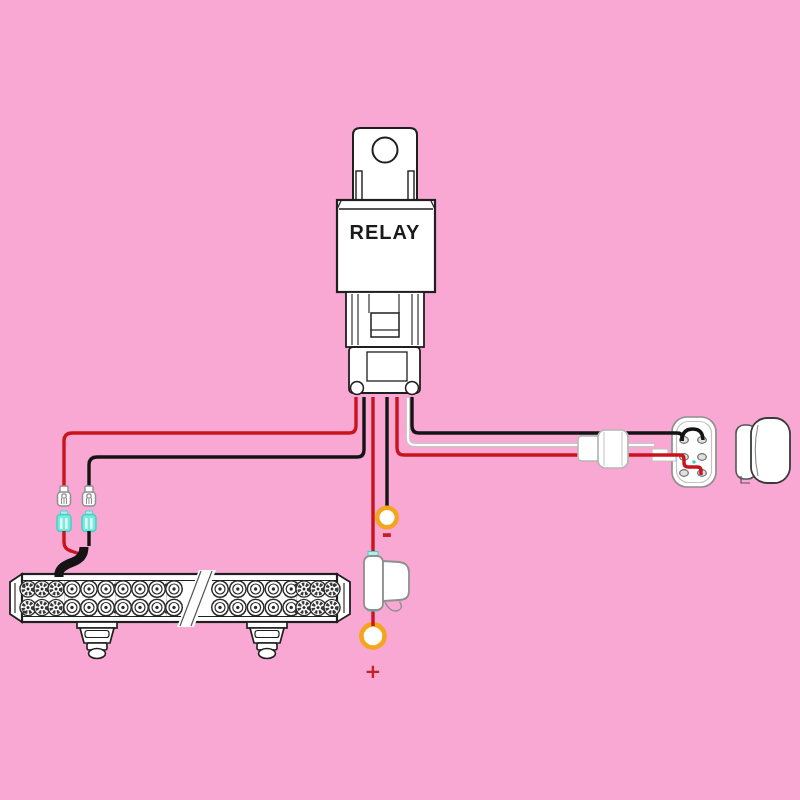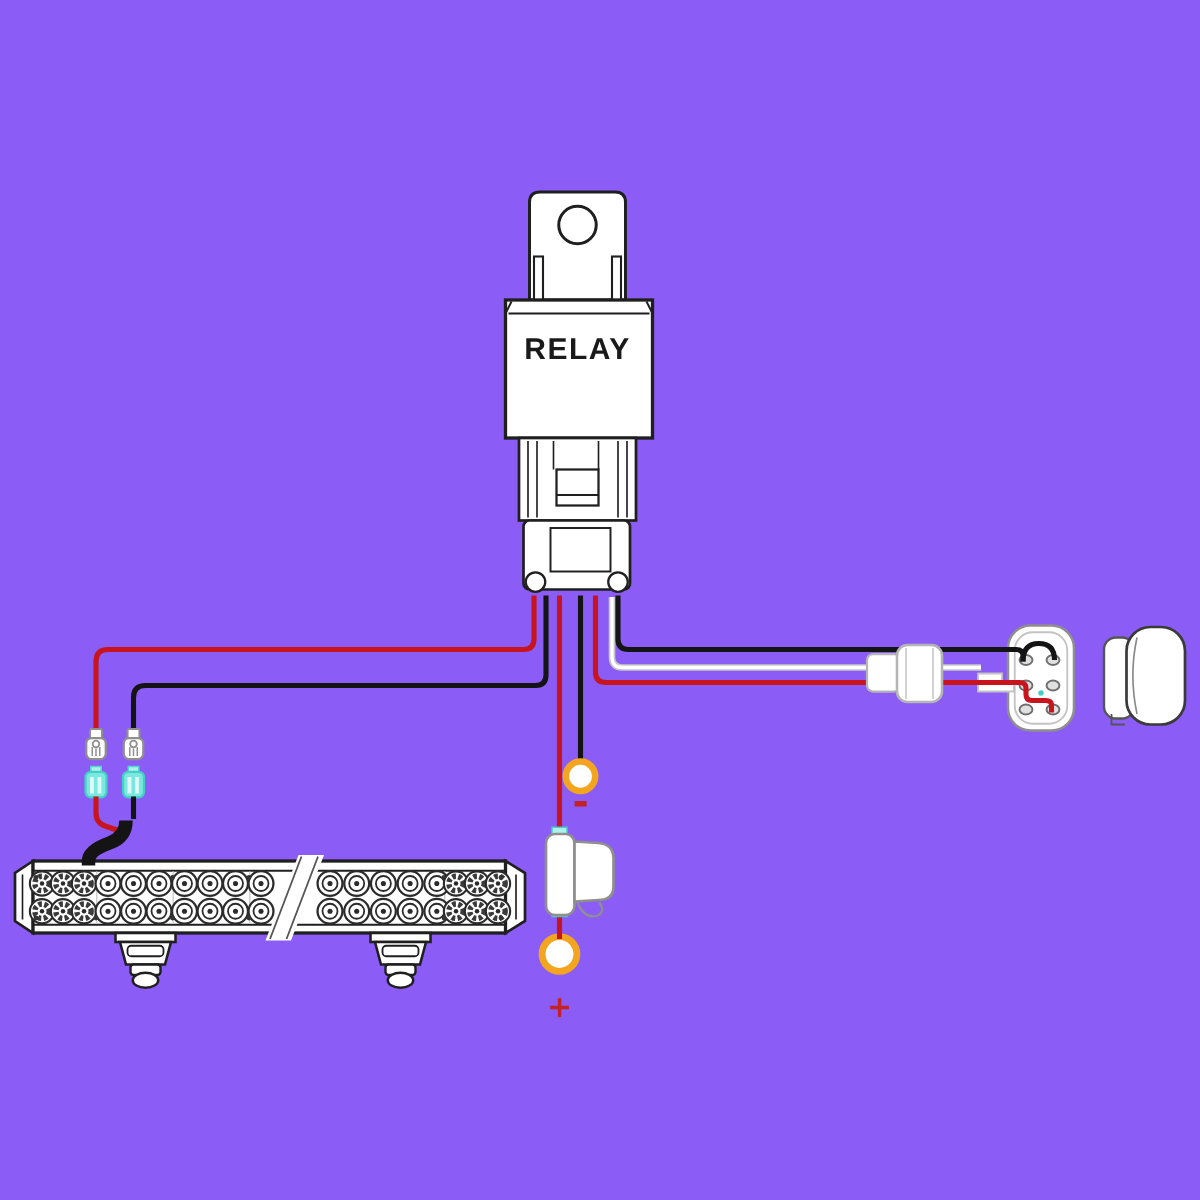--- a/index.html
+++ b/index.html
@@ -1,16 +1,16 @@
 <!DOCTYPE html>
 <html><head>
 <meta charset="utf-8">
 <style>
   html,body{margin:0;padding:0;background:#ffffff;}
-  .canvas{width:800px;height:800px;background:#8b5cf6;position:relative;overflow:hidden;}
+  .canvas{width:800px;height:800px;background:#f9a8d4;position:relative;overflow:hidden;}
   svg{display:block;}
   .fW{fill:#ffffff;}
   .fN{fill:none;}
   .oL{stroke:#1f1f1f;}
   .oG{stroke:#8f8f8f;}
   .oLG{stroke:#c3c3c3;}
   .wR{stroke:#c8141c;fill:none;}
   .wB{stroke:#141414;fill:none;}
   .relay-label{font-family:"Liberation Sans",sans-serif;font-weight:bold;font-size:20px;letter-spacing:1px;fill:#1a1a1a;}
   .polarity{font-family:"DejaVu Sans",sans-serif;font-weight:bold;fill:#c42127;}

